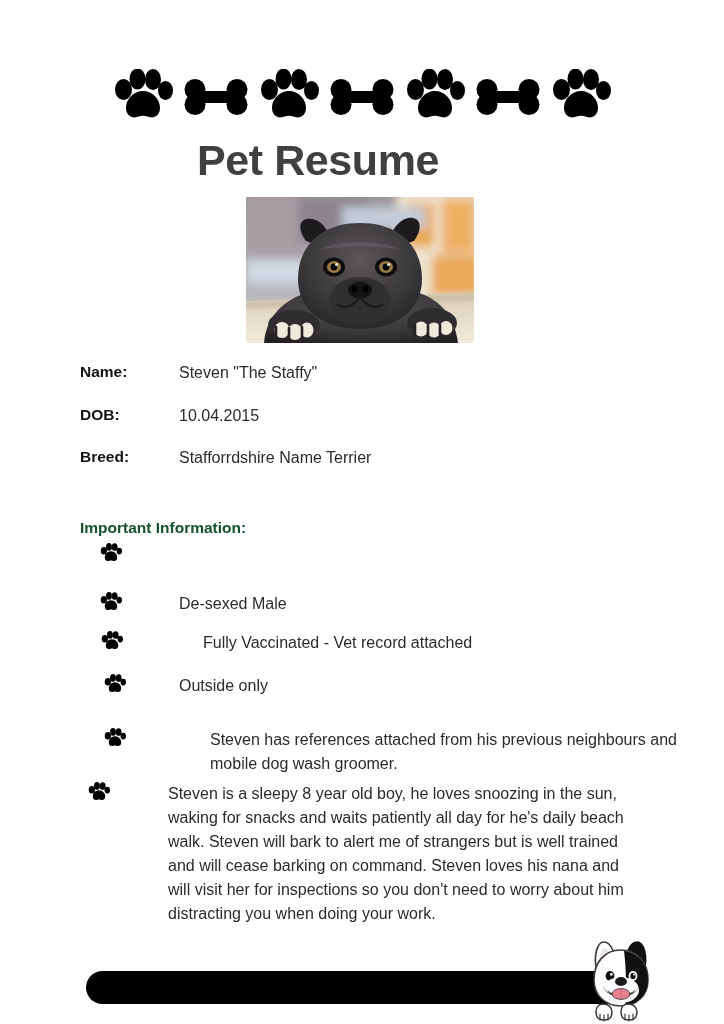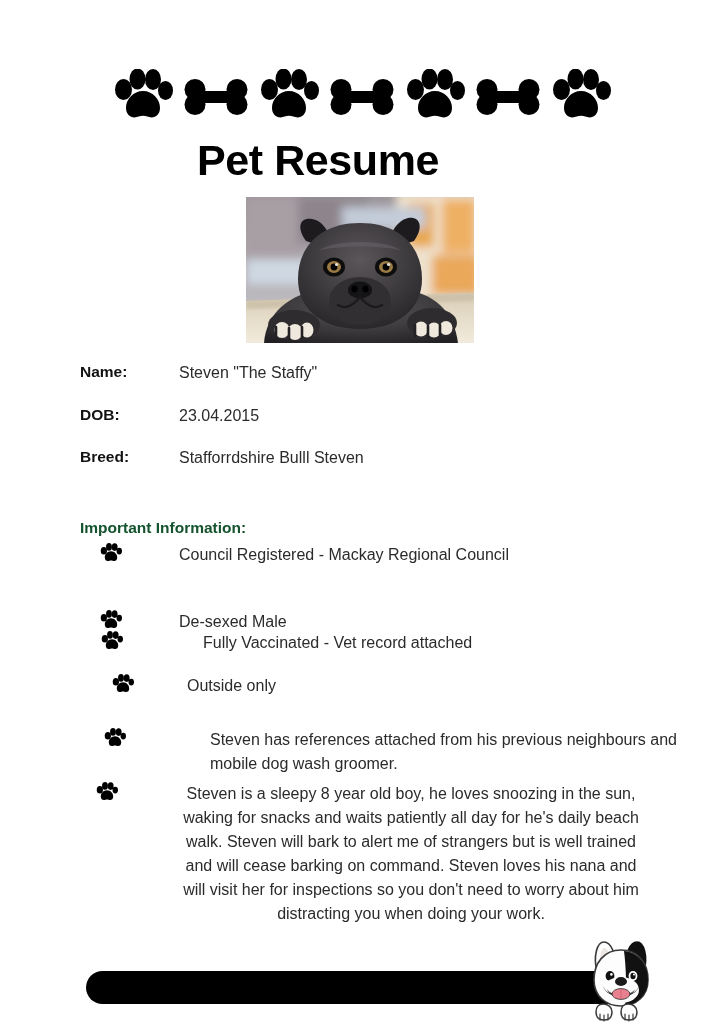--- a/index.html
+++ b/index.html
@@ -34,21 +34,21 @@
   
   #page-title {
     position: absolute;
     left: 0;
     top: 136px;
     width: 636px;
     text-align: center;
     font-size: 43px;
     font-weight: bold;
     letter-spacing: -0.4px;
-    color: #000000;
+    color: #404040;
   }
 
   
   #pet-photo {
     position: absolute;
     left: 246px;
     top: 197px;
     width: 228px;
     height: 146px;
     overflow: hidden;
@@ -103,29 +103,29 @@
   }
   .bullet-text {
     font-size: 16px;
     line-height: 24px;
     color: #2b2b2b;
     white-space: pre-line;
   }
 
   #bullet-0 { left: 100px; top: 543px; }
   #bullet-0 .bullet-text { margin-left: 57px; }
-  #bullet-1 { left: 100px; top: 610px; }
+  #bullet-1 { left: 100px; top: 592px; }
   #bullet-1 .bullet-text { margin-left: 57px; }
   #bullet-2 { left: 101px; top: 631px; }
   #bullet-2 .bullet-text { margin-left: 80px; }
-  #bullet-3 { left: 112px; top: 674px; }
+  #bullet-3 { left: 104px; top: 674px; }
   #bullet-3 .bullet-text { margin-left: 53px; }
   #bullet-4 { left: 104px; top: 728px; width: 600px; }
   #bullet-4 .bullet-text { margin-left: 84px; width: 530px; }
-  #bullet-5 { left: 96px; top: 782px; width: 560px; text-align: center; }
+  #bullet-5 { left: 88px; top: 782px; width: 560px; }
   #bullet-5 .bullet-text { margin-left: 58px; width: 470px; }
 
   
   #footer-bar {
     position: absolute;
     left: 86px;
     top: 971px;
     width: 554px;
     height: 33px;
     background: #000000;
@@ -286,38 +286,37 @@
     </g>
   </svg>
 </div>
 
 <div class="field-row" id="row-name">
   <span class="field-label">Name:</span>
   <span class="field-value">Steven "The Staffy"</span>
 </div>
 <div class="field-row" id="row-dob">
   <span class="field-label">DOB:</span>
-  <span class="field-value">23.04.2015</span>
+  <span class="field-value">10.04.2015</span>
 </div>
 <div class="field-row" id="row-breed">
   <span class="field-label">Breed:</span>
-  <span class="field-value">Stafforrdshire  Bulll Steven</span>
+  <span class="field-value">Stafforrdshire  Name Terrier</span>
 </div>
 
 <div id="section-heading">Important Information:</div>
 
 <div class="bullet-item" id="bullet-0">
   <svg class="bullet-paw" width="22" height="21" viewBox="0 0 60 56">
     <ellipse cx="10.5" cy="20.5" rx="8.5" ry="10.5" fill="#000"></ellipse>
     <ellipse cx="24.5" cy="10" rx="8" ry="10.5" fill="#000"></ellipse>
     <ellipse cx="40" cy="10.5" rx="8" ry="10.5" fill="#000"></ellipse>
     <ellipse cx="52.5" cy="21.5" rx="7.5" ry="9.5" fill="#000"></ellipse>
     <path d="M30 22c9.5 0 17 8.2 17 16.8 0 6.4-4 9.6-8.4 9.6-3.2 0-5.4-1.6-8.6-1.6s-5.4 1.6-8.6 1.6c-4.4 0-8.4-3.2-8.4-9.6C13 30.2 20.5 22 30 22z" fill="#000"></path>
   </svg>
-  <span class="bullet-text">Council Registered - Mackay Regional Council</span>
 </div>
 
 <div class="bullet-item" id="bullet-1">
   <svg class="bullet-paw" width="22" height="21" viewBox="0 0 60 56">
     <ellipse cx="10.5" cy="20.5" rx="8.5" ry="10.5" fill="#000"></ellipse>
     <ellipse cx="24.5" cy="10" rx="8" ry="10.5" fill="#000"></ellipse>
     <ellipse cx="40" cy="10.5" rx="8" ry="10.5" fill="#000"></ellipse>
     <ellipse cx="52.5" cy="21.5" rx="7.5" ry="9.5" fill="#000"></ellipse>
     <path d="M30 22c9.5 0 17 8.2 17 16.8 0 6.4-4 9.6-8.4 9.6-3.2 0-5.4-1.6-8.6-1.6s-5.4 1.6-8.6 1.6c-4.4 0-8.4-3.2-8.4-9.6C13 30.2 20.5 22 30 22z" fill="#000"></path>
   </svg>

